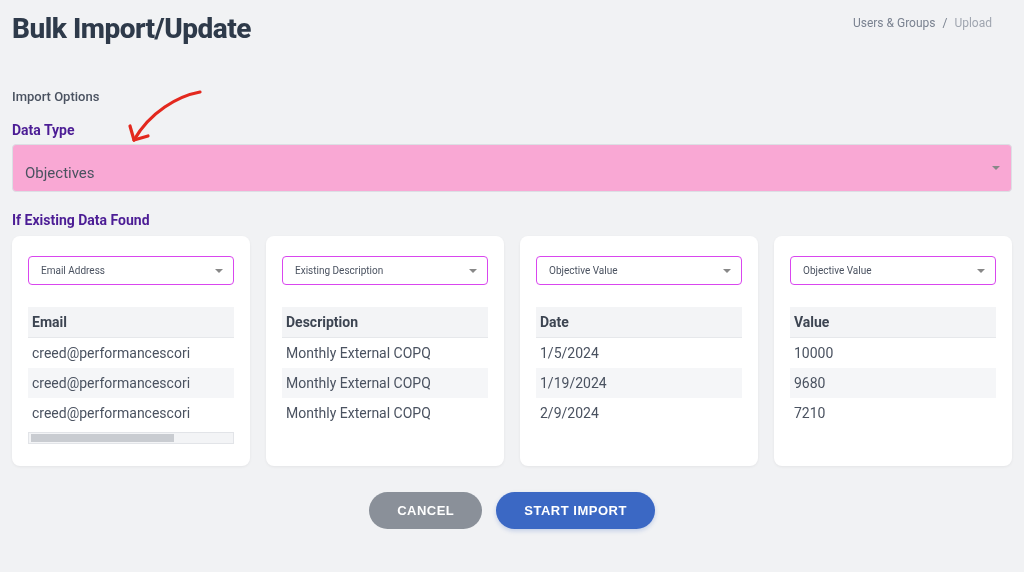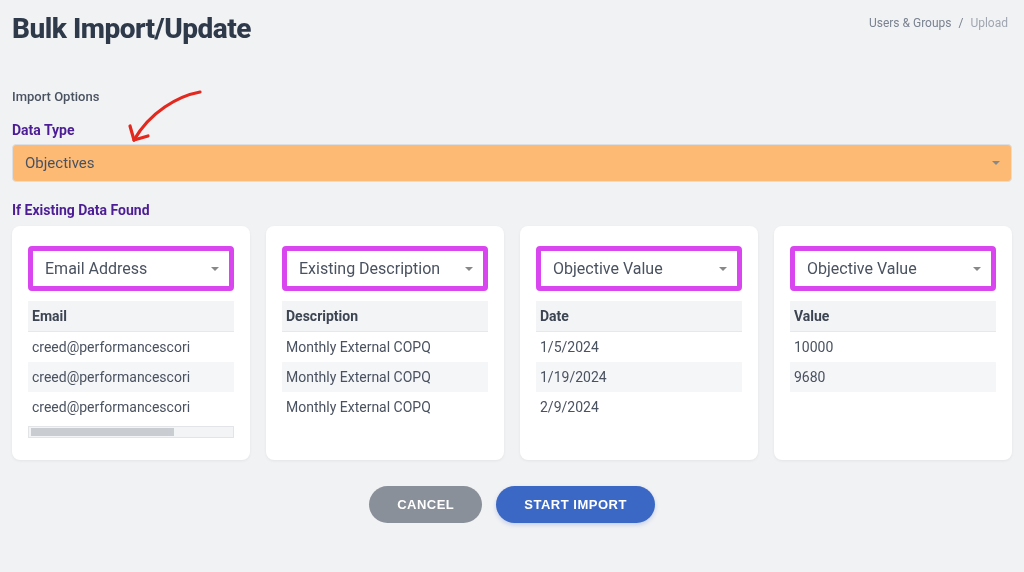--- a/index.html
+++ b/index.html
@@ -9,21 +9,21 @@
     color: #333;
     width: 1024px;
     height: 572px;
     overflow: hidden;
     position: relative;
   }
   .header-row {
     display: flex;
     justify-content: space-between;
     align-items: flex-start;
-    padding: 12px 16px 8px 12px;
+    padding: 12px 32px 8px 12px;
   }
   .page-title {
     font-size: 28px;
     font-weight: 800;
     color: #2e3a4a;
     letter-spacing: -0.5px;
   }
   .breadcrumb {
     font-size: 12px;
     color: #7a8290;
@@ -48,24 +48,24 @@
     margin-bottom: 6px;
     display: block;
   }
   .select-wrap {
     position: relative;
     width: 100%;
     margin-bottom: 20px;
   }
   .select {
     width: 100%;
-    background: #fdba74;
+    background: #f9a8d4;
     border: 1px solid #dcdfe4;
     border-radius: 4px;
-    padding: 9px 34px 9px 12px;
+    padding: 19px 34px 9px 12px;
     font-size: 15px;
     color: #4a5260;
     cursor: pointer;
     display: flex;
     align-items: center;
     justify-content: space-between;
   }
   .select .caret {
     position: absolute;
     right: 12px;
@@ -87,27 +87,27 @@
     background: #fff;
     border-radius: 8px;
     box-shadow: 0 1px 3px rgba(0,0,0,0.06);
     padding: 20px 16px 22px 16px;
     display: flex;
     flex-direction: column;
   }
   .card-select {
     position: relative;
     background: #fff;
-    border: 5px solid #d946ef;
+    border: 1px solid #d946ef;
     border-radius: 4px;
     padding: 8px 34px 8px 12px;
-    font-size: 16px;
+    font-size: 10px;
     color: #4a5260;
     cursor: pointer;
-    margin-bottom: 10px;
+    margin-bottom: 22px;
     width: 100%;
   }
   .card-select .caret {
     position: absolute;
     right: 10px;
     top: 50%;
     transform: translateY(-50%);
     width: 0; height: 0;
     border-left: 4px solid transparent;
     border-right: 4px solid transparent;
@@ -300,20 +300,23 @@
               <th>Value</th>
             </tr>
           </thead>
           <tbody>
             <tr>
               <td>10000</td>
             </tr>
             <tr>
               <td>9680</td>
             </tr>
+            <tr>
+              <td>7210</td>
+            </tr>
           </tbody>
         </table>
       </div>
     </div>
   </div>
 
 <div class="actions">
   <button class="btn btn-cancel">CANCEL</button>
   <button class="btn btn-primary">START IMPORT</button>
 </div>

